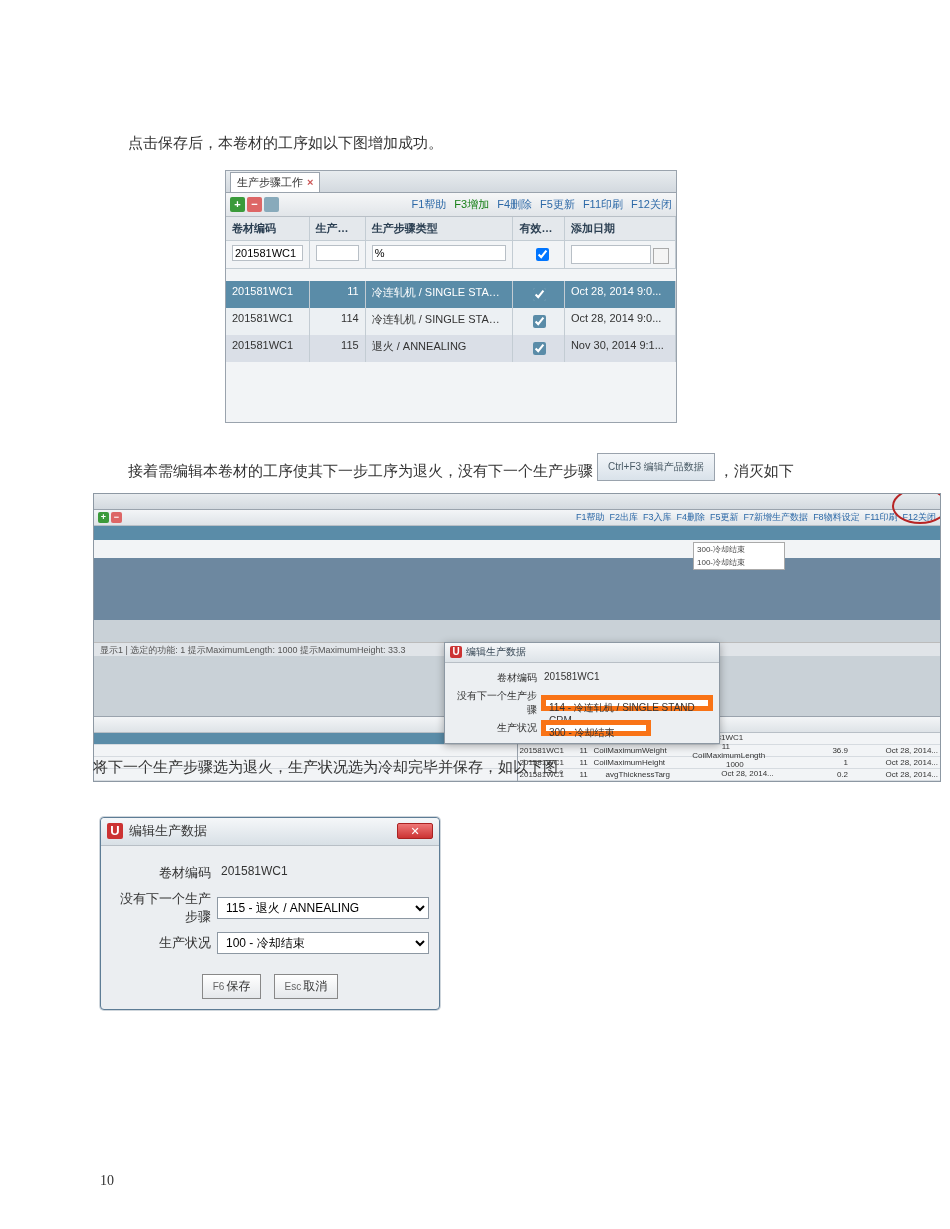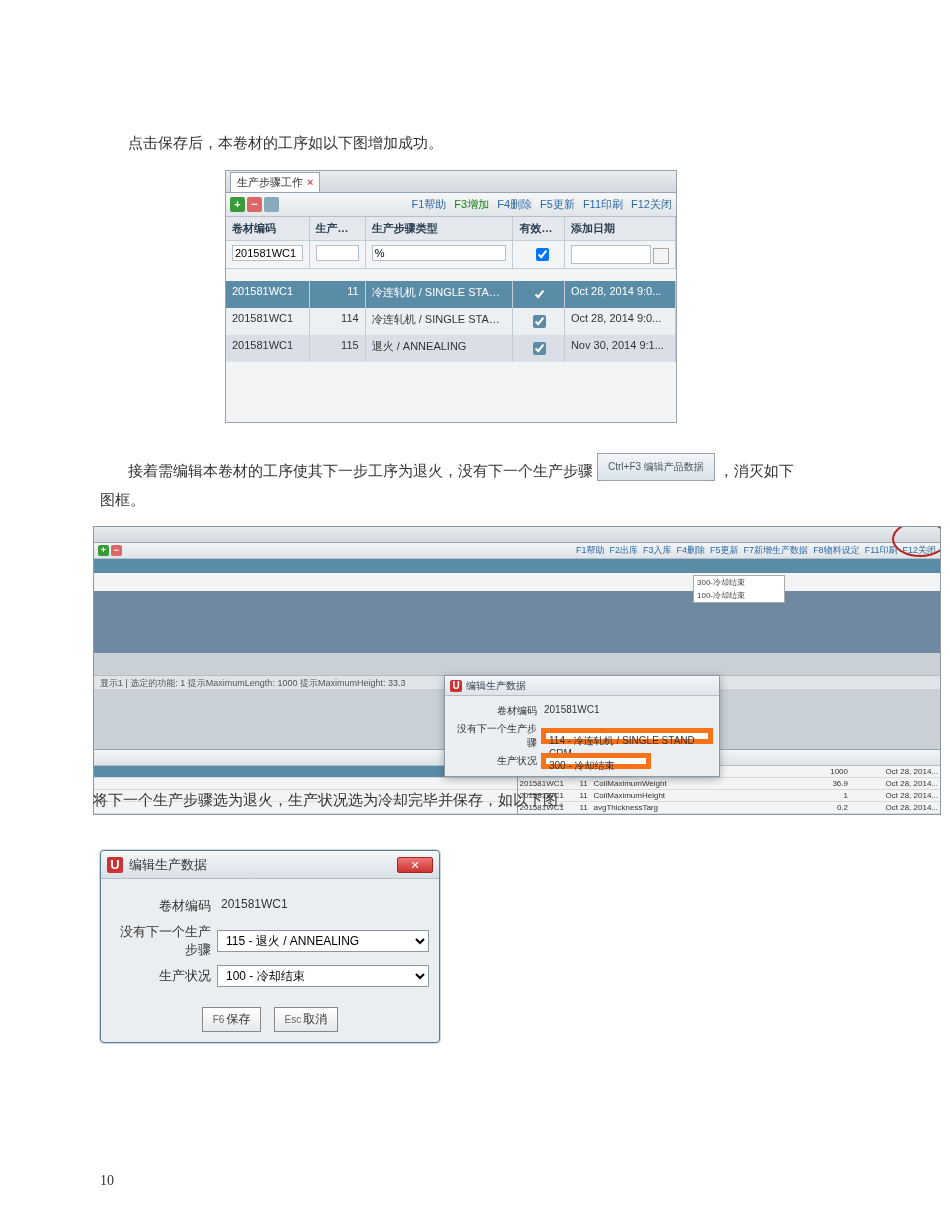--- a/index.html
+++ b/index.html
@@ -154,21 +154,20 @@
       <div class="c-date">Nov 30, 2014 9:1...</div>
     </div>
     <div style="height:60px; background:#f2f4f6;"></div>
   </div>
 
   <div class="inline-para" style="margin-bottom:6px;">
     <span class="indent">接着需编辑本卷材的工序使其下一步工序为退火，没有下一个生产步骤</span>
     <span class="btn-edit-prod">Ctrl+F3 编辑产品数据</span>
     <span>，消灭如下</span>
   </div>
-  <p class="para">图框。</p>
 
   <div class="ss2">
     <div class="tabbar2"></div>
     <div class="tb2">
       <span class="tb-plus" style="width:11px;height:11px;line-height:11px;font-size:9px;">+</span>
       <span class="tb-minus" style="width:11px;height:11px;line-height:11px;font-size:9px;margin-left:2px;">−</span>
       <div style="margin-left:auto;display:flex;gap:5px;">
         <span>F1帮助</span>
         <span>F2出库</span>
         <span>F3入库</span>
@@ -197,21 +196,21 @@
         <div class="rows">
           <div class="rw" style="background:#5a8ca8;"></div>
           <div class="rw"></div>
           <div class="rw"></div>
           <div class="rw"></div>
         </div>
       </div>
       <div class="pane">
         <div class="tb2"></div>
         <div class="rows" style="font-size:8px;">
-          <div class="rw" style="display:flex;padding:0 2px;align-items:center;">
+          <div class="rw" style="display:flex;padding:0 2px;align-items:center;flex-direction:column;">
             <span style="width:60px;">201581WC1</span>
               <span style="width:14px;">11</span>
               <span style="flex:1;">CoilMaximumLength</span>
               <span style="width:30px;text-align:right;">1000</span>
               <span style="width:90px;text-align:right;">Oct 28, 2014...</span>
           </div>
           <div class="rw" style="display:flex;padding:0 2px;align-items:center;">
             <span style="width:60px;">201581WC1</span>
               <span style="width:14px;">11</span>
               <span style="flex:1;">CoilMaximumWeight</span>
@@ -221,21 +220,21 @@
           <div class="rw" style="display:flex;padding:0 2px;align-items:center;">
             <span style="width:60px;">201581WC1</span>
               <span style="width:14px;">11</span>
               <span style="flex:1;">CoilMaximumHeight</span>
               <span style="width:30px;text-align:right;">1</span>
               <span style="width:90px;text-align:right;">Oct 28, 2014...</span>
           </div>
           <div class="rw" style="display:flex;padding:0 2px;align-items:center;">
             <span style="width:60px;">201581WC1</span>
               <span style="width:14px;">11</span>
-              <span style="flex:1;">avgThicknessTarg</span>
+              <span style="flex:1;margin-left:12px;">avgThicknessTarg</span>
               <span style="width:30px;text-align:right;">0.2</span>
               <span style="width:90px;text-align:right;">Oct 28, 2014...</span>
           </div>
         </div>
       </div>
     </div>
 
     <div class="dlg-small">
       <div class="dlg-title">
         <span class="u-icon">U</span>

